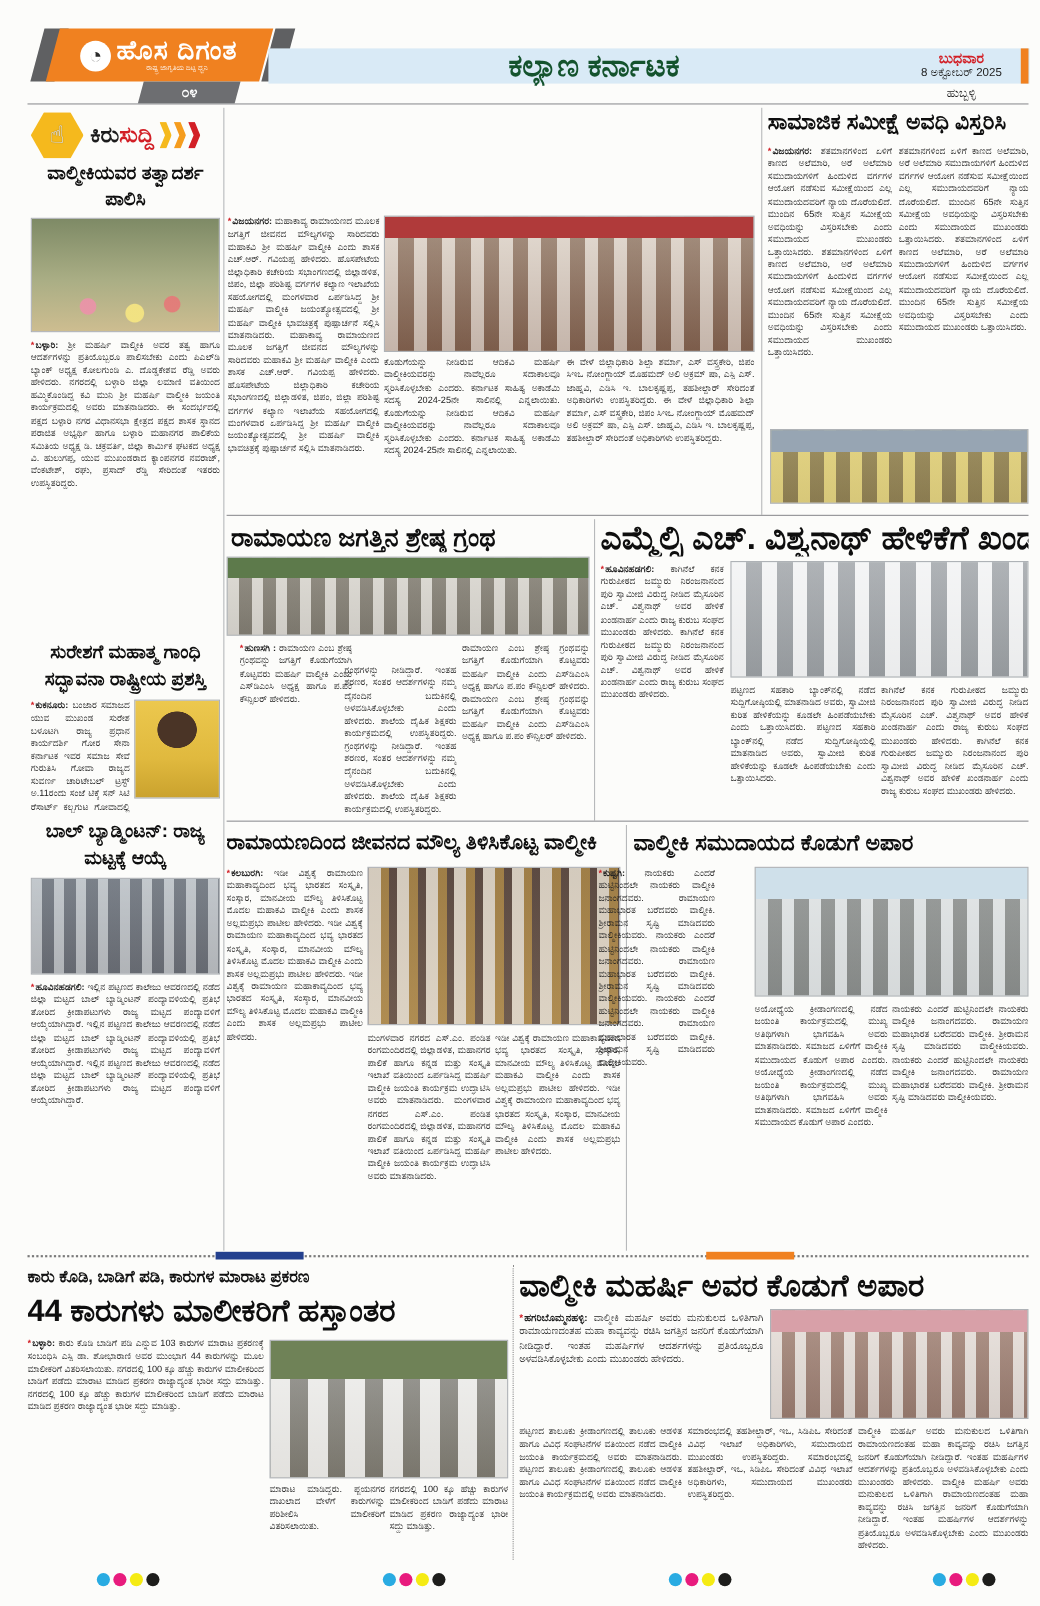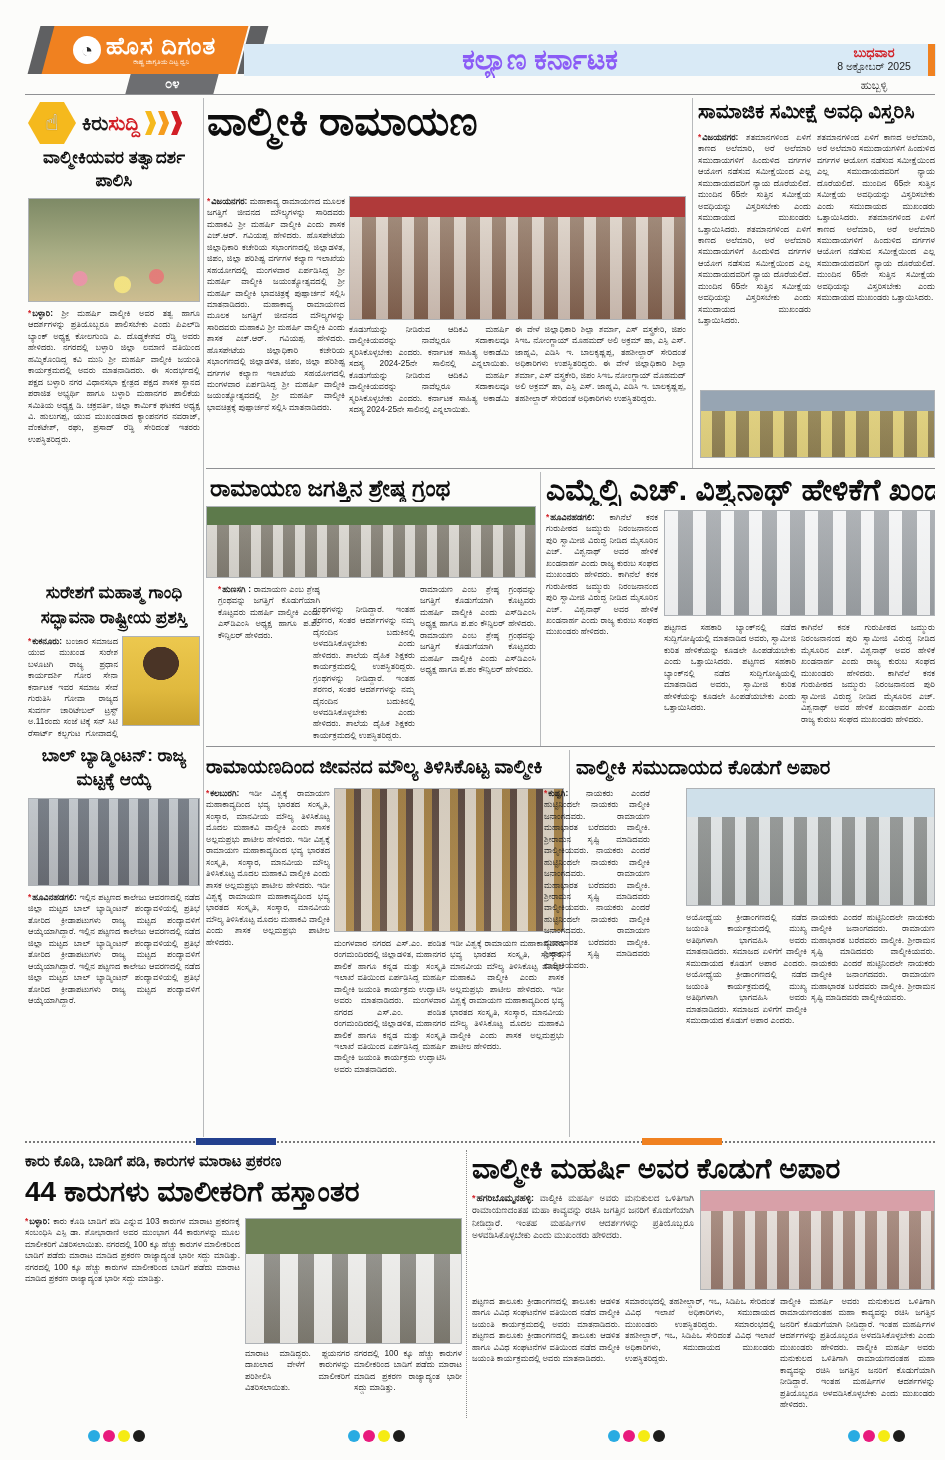--- a/index.html
+++ b/index.html
@@ -10,21 +10,21 @@
 .unskew{transform:skewX(15deg)}
 
 .logo-slash{position:absolute;background:#5f6062}
 .logo-box{position:absolute;left:48px;top:26px;width:194px;height:48px;background:#f08120;display:flex;align-items:center;justify-content:center}
 .logo-inner{display:flex;align-items:center;gap:5px}
 .globe{width:28px;height:28px;border-radius:50%;background:#fff;color:#2b2b2b;font-size:20px;line-height:28px;text-align:center;font-weight:bold}
 .logo-title{color:#fff;font-weight:bold;font-size:24px;line-height:24px;letter-spacing:1px;white-space:nowrap}
 .logo-tagline{color:#fff;font-size:6.5px;text-align:center;white-space:nowrap}
 .page-tab{position:absolute;left:128px;top:74px;width:88px;height:20px;background:#6d6e71;color:#fff;font-weight:bold;font-size:13px;text-align:center;line-height:20px}
 .section-band{position:absolute;left:244px;top:44px;width:692px;height:32px;background:#d9eaf6}
-.section-title{position:absolute;left:260px;top:42px;width:560px;height:36px;text-align:center;font-size:28px;line-height:36px;font-weight:bold;color:#8b5cf6;white-space:nowrap;overflow:hidden}
+.section-title{position:absolute;left:260px;top:42px;width:560px;height:36px;text-align:center;font-size:28px;line-height:36px;font-weight:bold;color:#14532d;white-space:nowrap;overflow:hidden}
 .date-block{position:absolute;left:822px;top:45px;width:104px;text-align:center}
 .date-day{color:#d21f26;font-weight:bold;font-size:13px;line-height:15px}
 .date-date{font-size:10.5px;line-height:13px;color:#222}
 .date-city{position:absolute;left:822px;top:79px;width:104px;text-align:center;font-size:11px;color:#222}
 .orange-bar{position:absolute;left:928px;top:44px;width:7px;height:32px;background:#f08120}
 
 .hline{position:absolute;background:#8f9093;height:1px}
 .vline{position:absolute;background:#b7b9bb;width:1px}
 .dotline{position:absolute;border-top:2px dotted #7a7a7a}
 .dotvline{position:absolute;border-left:1px dotted #8a8a8a}
@@ -124,21 +124,20 @@
 <div class="abs headline h-center" style="left:28px;top:744px;width:172px;height:50px;font-size:17px;line-height:24px">ಬಾಲ್ ಬ್ಯಾಡ್ಮಿಂಟನ್: ರಾಜ್ಯ ಮಟ್ಟಕ್ಕೆ ಆಯ್ಕೆ</div>
 <div class="photo ph-group" style="left:28px;top:798px;width:172px;height:88px"></div>
 <div class="abs body-text" style="left:28px;top:892px;width:172px;height:240px">
   <span class="star">*</span><span class="dateline">ಹೂವಿನಹಡಗಲಿ:</span>
   <span>ಇಲ್ಲಿನ ಪಟ್ಟಣದ ಕಾಲೇಜು ಆವರಣದಲ್ಲಿ ನಡೆದ ಜಿಲ್ಲಾ ಮಟ್ಟದ ಬಾಲ್ ಬ್ಯಾಡ್ಮಿಂಟನ್ ಪಂದ್ಯಾವಳಿಯಲ್ಲಿ ಪ್ರತಿಭೆ ತೋರಿದ ಕ್ರೀಡಾಪಟುಗಳು ರಾಜ್ಯ ಮಟ್ಟದ ಪಂದ್ಯಾವಳಿಗೆ ಆಯ್ಕೆಯಾಗಿದ್ದಾರೆ. ಇಲ್ಲಿನ ಪಟ್ಟಣದ ಕಾಲೇಜು ಆವರಣದಲ್ಲಿ ನಡೆದ ಜಿಲ್ಲಾ ಮಟ್ಟದ ಬಾಲ್ ಬ್ಯಾಡ್ಮಿಂಟನ್ ಪಂದ್ಯಾವಳಿಯಲ್ಲಿ ಪ್ರತಿಭೆ ತೋರಿದ ಕ್ರೀಡಾಪಟುಗಳು ರಾಜ್ಯ ಮಟ್ಟದ ಪಂದ್ಯಾವಳಿಗೆ ಆಯ್ಕೆಯಾಗಿದ್ದಾರೆ. ಇಲ್ಲಿನ ಪಟ್ಟಣದ ಕಾಲೇಜು ಆವರಣದಲ್ಲಿ ನಡೆದ ಜಿಲ್ಲಾ ಮಟ್ಟದ ಬಾಲ್ ಬ್ಯಾಡ್ಮಿಂಟನ್ ಪಂದ್ಯಾವಳಿಯಲ್ಲಿ ಪ್ರತಿಭೆ ತೋರಿದ ಕ್ರೀಡಾಪಟುಗಳು ರಾಜ್ಯ ಮಟ್ಟದ ಪಂದ್ಯಾವಳಿಗೆ ಆಯ್ಕೆಯಾಗಿದ್ದಾರೆ.</span>
 </div>
 
 <div class="vline" style="left:203px;top:98px;height:1039px"></div>
 
 <div class="abs headline" style="left:207px;top:98px;width:480px;height:94px;font-size:40px;line-height:47px">
-  <div>ವಾಲ್ಮೀಕಿ ರಾಮಾಯಣ</div>
 </div>
 <div class="abs body-text" style="left:207px;top:196px;width:138px;height:272px">
   <span class="star">*</span><span class="dateline">ವಿಜಯನಗರ:</span>
   <span>ಮಹಾಕಾವ್ಯ ರಾಮಾಯಣದ ಮೂಲಕ ಜಗತ್ತಿಗೆ ಜೀವನದ ಮೌಲ್ಯಗಳನ್ನು ಸಾರಿದವರು ಮಹಾಕವಿ ಶ್ರೀ ಮಹರ್ಷಿ ವಾಲ್ಮೀಕಿ ಎಂದು ಶಾಸಕ ಎಚ್.ಆರ್. ಗವಿಯಪ್ಪ ಹೇಳಿದರು. ಹೊಸಪೇಟೆಯ ಜಿಲ್ಲಾಧಿಕಾರಿ ಕಚೇರಿಯ ಸಭಾಂಗಣದಲ್ಲಿ ಜಿಲ್ಲಾಡಳಿತ, ಜಿಪಂ, ಜಿಲ್ಲಾ ಪರಿಶಿಷ್ಟ ವರ್ಗಗಳ ಕಲ್ಯಾಣ ಇಲಾಖೆಯ ಸಹಯೋಗದಲ್ಲಿ ಮಂಗಳವಾರ ಏರ್ಪಡಿಸಿದ್ದ ಶ್ರೀ ಮಹರ್ಷಿ ವಾಲ್ಮೀಕಿ ಜಯಂತ್ಯೋತ್ಸವದಲ್ಲಿ ಶ್ರೀ ಮಹರ್ಷಿ ವಾಲ್ಮೀಕಿ ಭಾವಚಿತ್ರಕ್ಕೆ ಪುಷ್ಪಾರ್ಚನೆ ಸಲ್ಲಿಸಿ ಮಾತನಾಡಿದರು. ಮಹಾಕಾವ್ಯ ರಾಮಾಯಣದ ಮೂಲಕ ಜಗತ್ತಿಗೆ ಜೀವನದ ಮೌಲ್ಯಗಳನ್ನು ಸಾರಿದವರು ಮಹಾಕವಿ ಶ್ರೀ ಮಹರ್ಷಿ ವಾಲ್ಮೀಕಿ ಎಂದು ಶಾಸಕ ಎಚ್.ಆರ್. ಗವಿಯಪ್ಪ ಹೇಳಿದರು. ಹೊಸಪೇಟೆಯ ಜಿಲ್ಲಾಧಿಕಾರಿ ಕಚೇರಿಯ ಸಭಾಂಗಣದಲ್ಲಿ ಜಿಲ್ಲಾಡಳಿತ, ಜಿಪಂ, ಜಿಲ್ಲಾ ಪರಿಶಿಷ್ಟ ವರ್ಗಗಳ ಕಲ್ಯಾಣ ಇಲಾಖೆಯ ಸಹಯೋಗದಲ್ಲಿ ಮಂಗಳವಾರ ಏರ್ಪಡಿಸಿದ್ದ ಶ್ರೀ ಮಹರ್ಷಿ ವಾಲ್ಮೀಕಿ ಜಯಂತ್ಯೋತ್ಸವದಲ್ಲಿ ಶ್ರೀ ಮಹರ್ಷಿ ವಾಲ್ಮೀಕಿ ಭಾವಚಿತ್ರಕ್ಕೆ ಪುಷ್ಪಾರ್ಚನೆ ಸಲ್ಲಿಸಿ ಮಾತನಾಡಿದರು.</span>
 </div>
 <div class="photo ph-lead" style="left:349px;top:196px;width:337px;height:124px"></div>
 <div class="abs body-text" style="left:349px;top:324px;width:160px;height:144px">
   <span>ಕೊಡುಗೆಯನ್ನು ನೀಡಿರುವ ಆದಿಕವಿ ಮಹರ್ಷಿ ವಾಲ್ಮೀಕಿಯವರನ್ನು ನಾವೆಲ್ಲರೂ ಸದಾಕಾಲವೂ ಸ್ಮರಿಸಿಕೊಳ್ಳಬೇಕು ಎಂದರು. ಕರ್ನಾಟಕ ಸಾಹಿತ್ಯ ಅಕಾಡೆಮಿ ಸದಸ್ಯ 2024-25ನೇ ಸಾಲಿನಲ್ಲಿ ಎನ್ನಲಾಯಿತು. ಕೊಡುಗೆಯನ್ನು ನೀಡಿರುವ ಆದಿಕವಿ ಮಹರ್ಷಿ ವಾಲ್ಮೀಕಿಯವರನ್ನು ನಾವೆಲ್ಲರೂ ಸದಾಕಾಲವೂ ಸ್ಮರಿಸಿಕೊಳ್ಳಬೇಕು ಎಂದರು. ಕರ್ನಾಟಕ ಸಾಹಿತ್ಯ ಅಕಾಡೆಮಿ ಸದಸ್ಯ 2024-25ನೇ ಸಾಲಿನಲ್ಲಿ ಎನ್ನಲಾಯಿತು.</span>
 </div>
 <div class="abs body-text" style="left:515px;top:324px;width:171px;height:144px">

